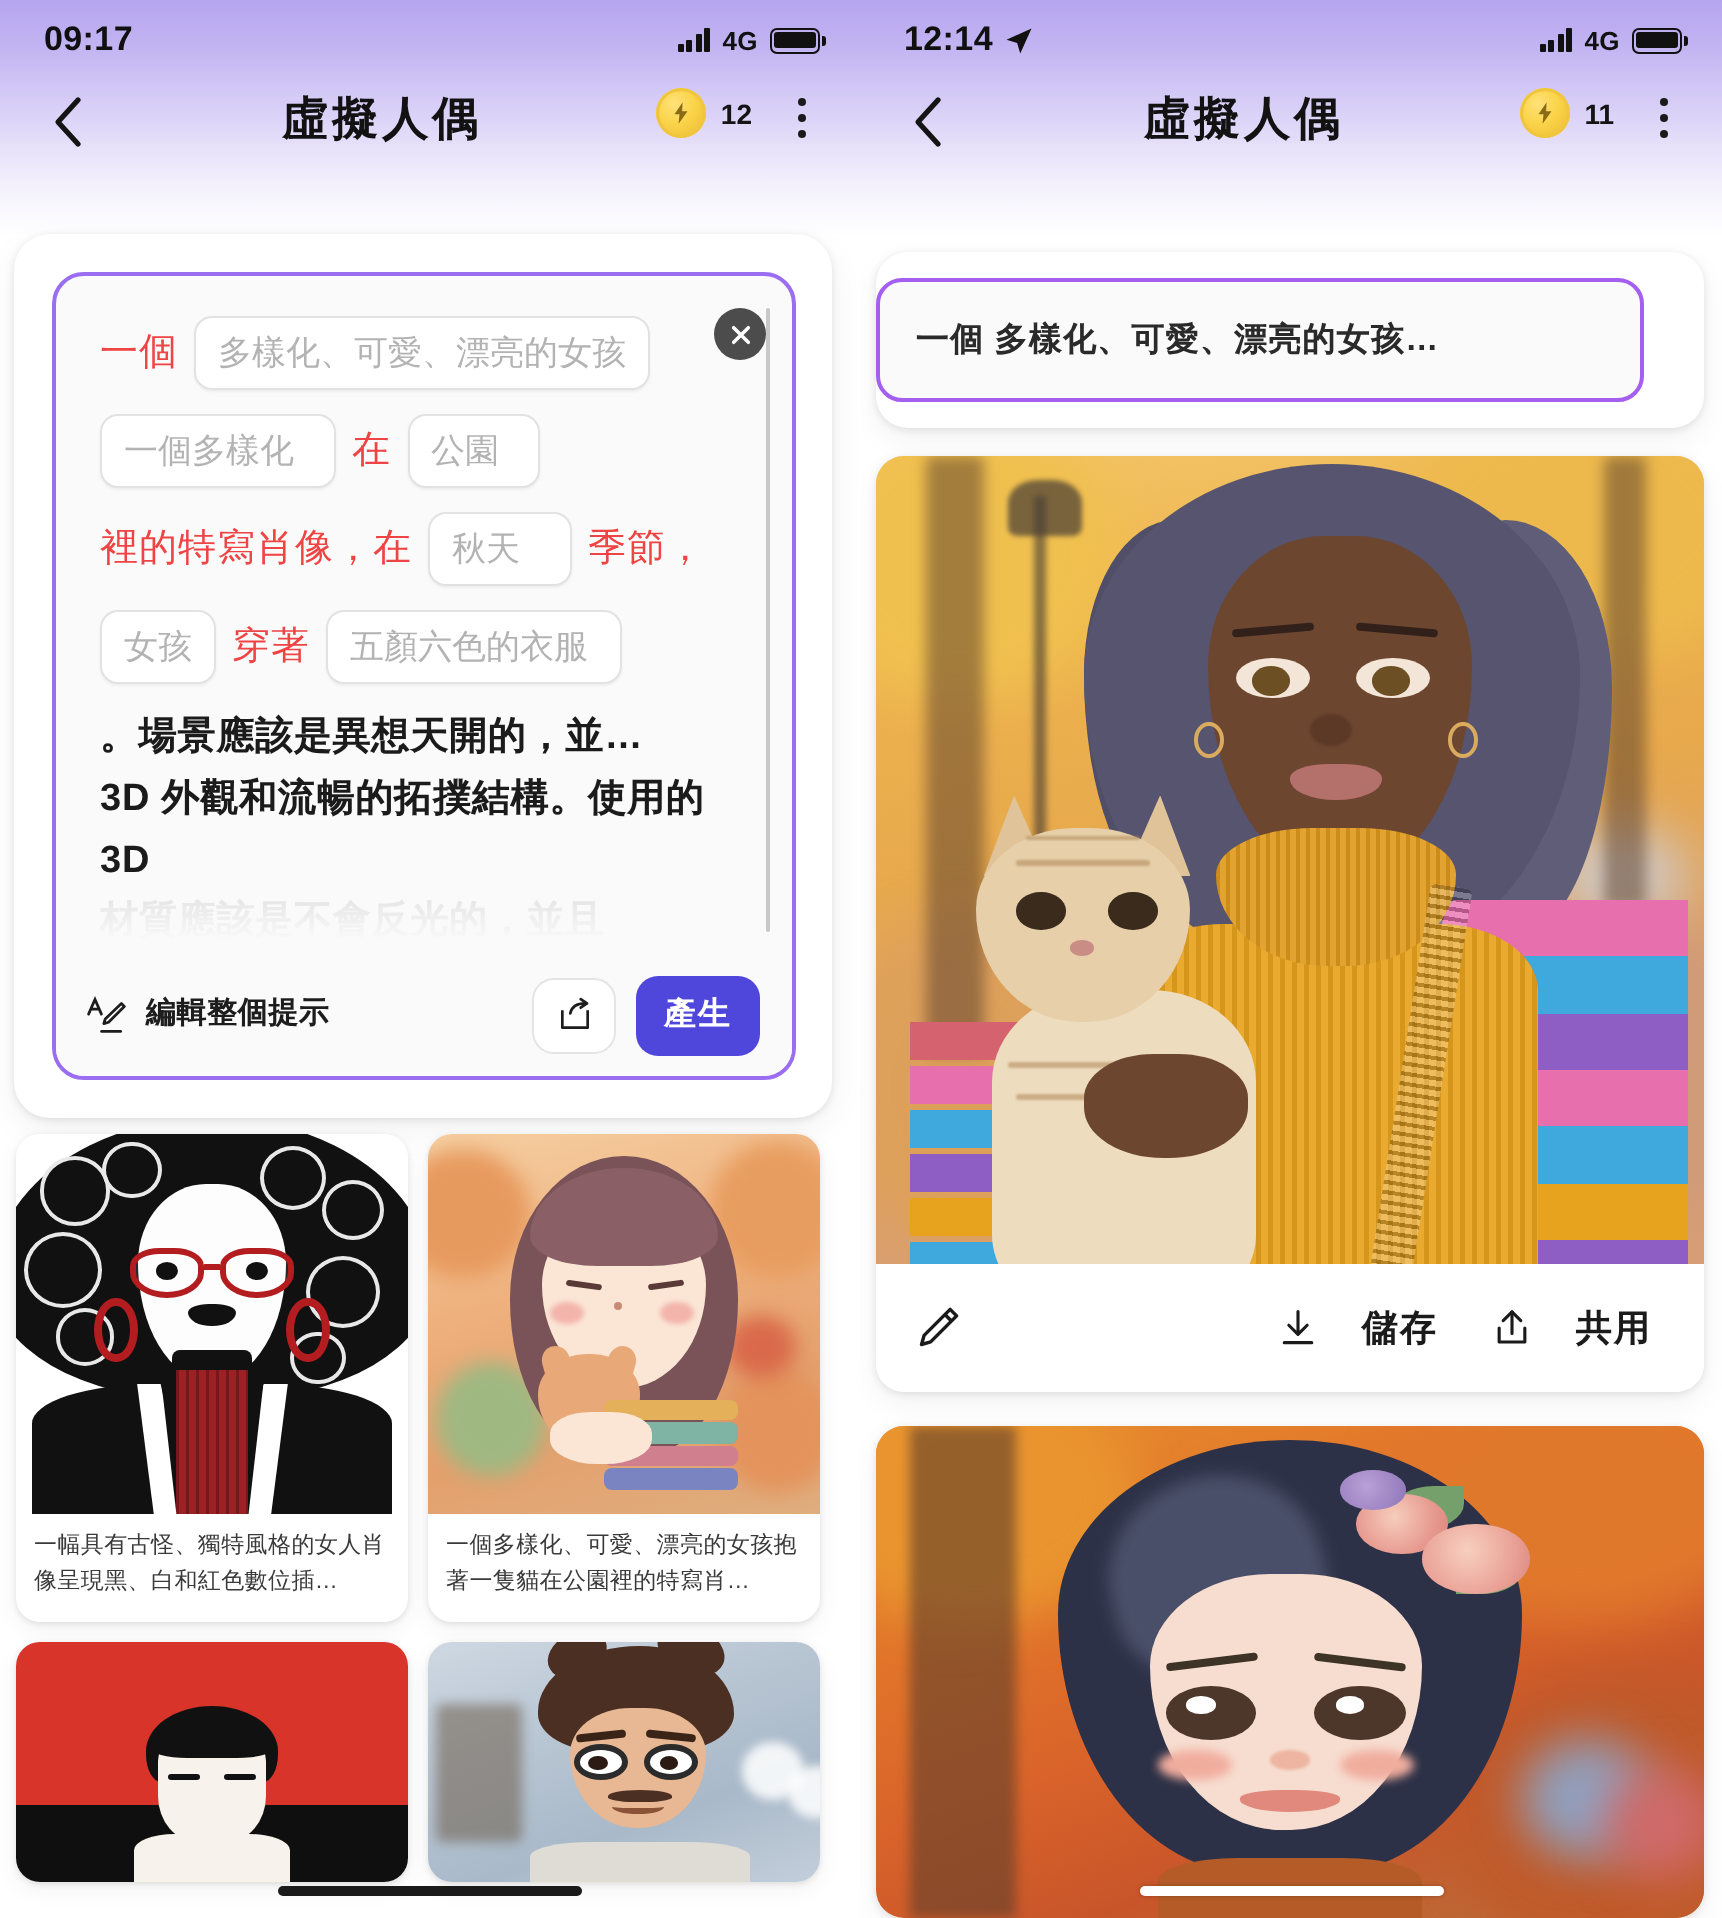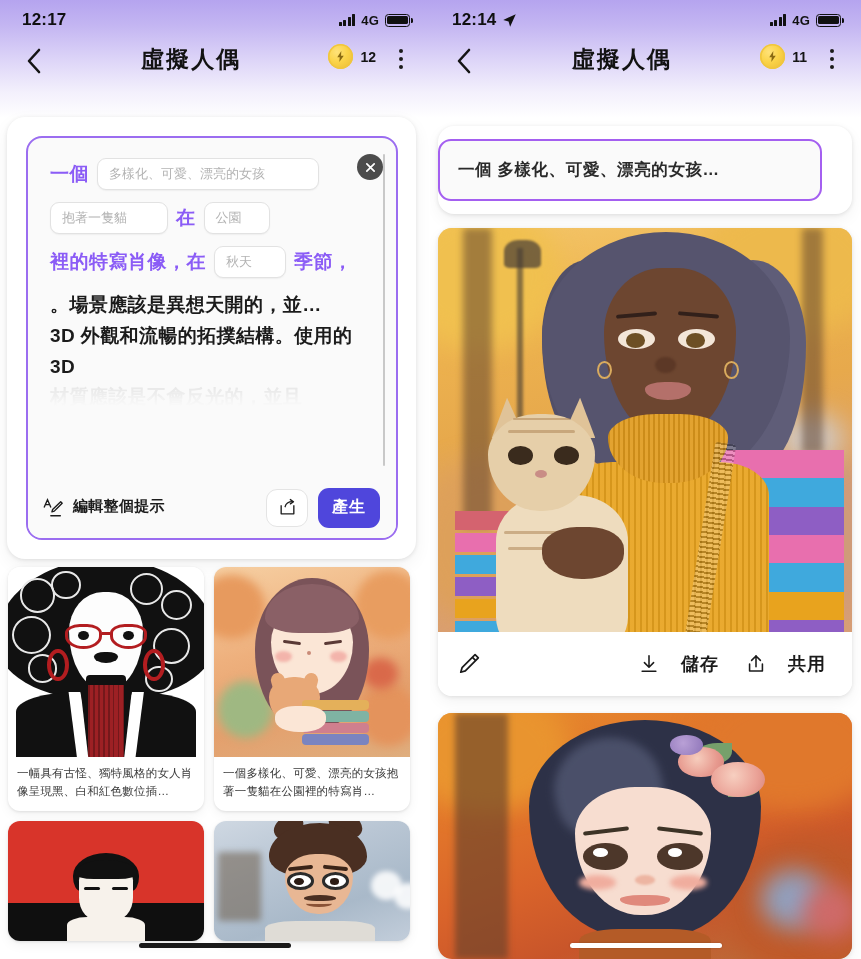--- a/index.html
+++ b/index.html
@@ -65,24 +65,24 @@
     position: absolute; left: 7px; top: 117px; width: 409px; height: 442px;
     background: #fff; border-radius: 18px;
     box-shadow: 0 1px 4px rgba(0,0,0,.10), 0 6px 18px rgba(0,0,0,.055);
   }
   .prompt-inner {
     position: absolute; left: 19px; top: 19px; width: 372px; height: 404px;
     border: 2px solid #9b6df0; border-radius: 16px; background: #fafafa; overflow: hidden;
   }
   .prompt-body { position: absolute; left: 0; top: 0; right: 0; height: 343px; padding: 20px 22px 0 22px; overflow: hidden; }
   .p-line { display: flex; align-items: center; flex-wrap: wrap; gap: 8px; margin-bottom: 12px; }
-  .p-txt { font-size: 19px; font-weight: bold; color: #8b5cf6; letter-spacing: .5px; line-height: 1.45; }
+  .p-txt { font-size: 19px; font-weight: normal; color: #ef4444; letter-spacing: .5px; line-height: 1.45; }
   .p-field {
     background: #fff; border: 1px solid #e2e2e2; border-radius: 9px;
-    padding: 6px 11px; font-size: 13px; color: #b3b3b3; white-space: nowrap;
+    padding: 6px 11px; font-size: 17px; color: #b3b3b3; white-space: nowrap;
     box-shadow: 0 1px 1.5px rgba(0,0,0,.05);
   }
   .p-field.w-big { min-width: 222px; }
   .p-field.w-cat { min-width: 118px; }
   .p-field.w-park { min-width: 66px; }
   .p-field.w-season { min-width: 72px; }
   .p-field.w-girl { min-width: 52px; }
   .p-field.w-clothes { min-width: 148px; }
   .p-para { font-size: 19px; font-weight: bold; color: #1b1b1b; line-height: 1.62; letter-spacing: .4px; }
   .p-para.faded {
@@ -311,21 +311,21 @@
 </head>
 <body>
 
 <div id="root">
 
   <div class="panel left">
     <div class="topgrad"></div>
 
     <div class="statusbar">
       <div class="status-left">
-        <span class="status-time">12:17</span>
+        <span class="status-time">09:17</span>
       </div>
       <div class="status-right">
         <span class="sig">
             <i></i>
             <i></i>
             <i></i>
             <i></i>
           </span>
         <span class="net">4G</span>
         <span class="batt">
@@ -364,28 +364,33 @@
           </svg>
         </div>
         <div class="p-scrollbar"></div>
 
         <div class="prompt-body">
           <div class="p-line">
             <span class="p-txt">一個</span>
             <span class="p-field w-big">多樣化、可愛、漂亮的女孩</span>
           </div>
           <div class="p-line">
-            <span class="p-field w-cat">抱著一隻貓</span>
+            <span class="p-field w-cat">一個多樣化</span>
             <span class="p-txt">在</span>
             <span class="p-field w-park">公園</span>
           </div>
           <div class="p-line">
             <span class="p-txt">裡的特寫肖像，在</span>
             <span class="p-field w-season">秋天</span>
             <span class="p-txt">季節，</span>
+          </div>
+          <div class="p-line">
+            <span class="p-field w-girl">女孩</span>
+            <span class="p-txt">穿著</span>
+            <span class="p-field w-clothes">五顏六色的衣服</span>
           </div>
           <div class="p-para">。場景應該是異想天開的，並…</div>
           <div class="p-para">3D 外觀和流暢的拓撲結構。使用的</div>
           <div class="p-para">3D</div>
           <div class="p-para faded">材質應該是不會反光的，並且</div>
         </div>
 
         <div class="prompt-actions">
           <div class="edit-all">
             <svg width="22" height="22" viewBox="0 0 24 24">

